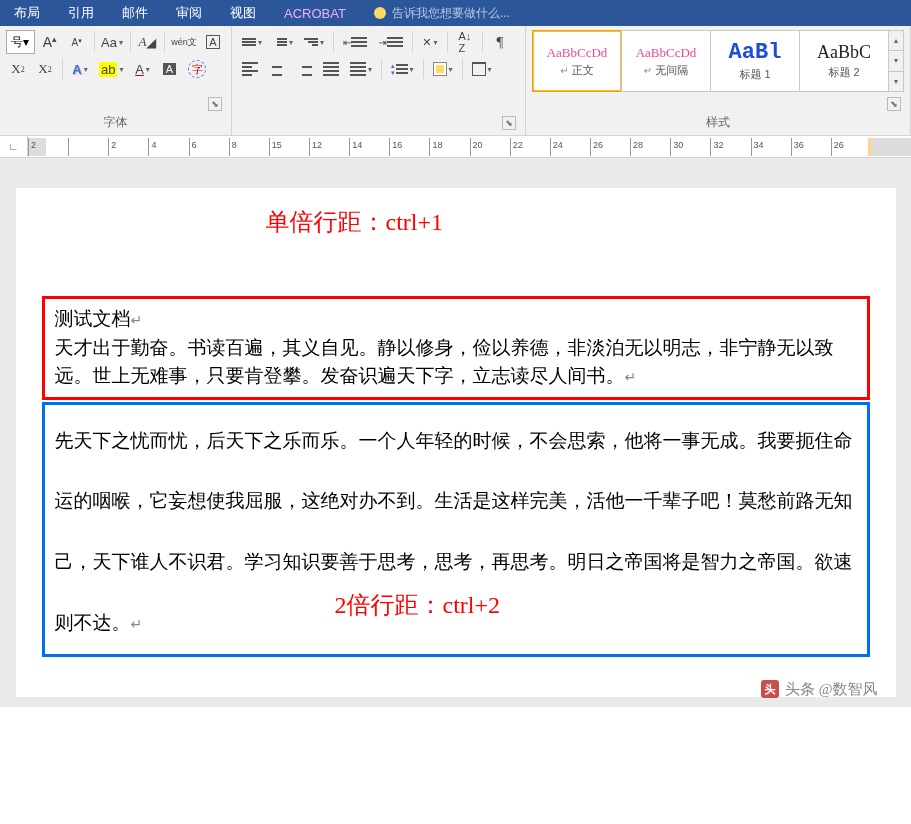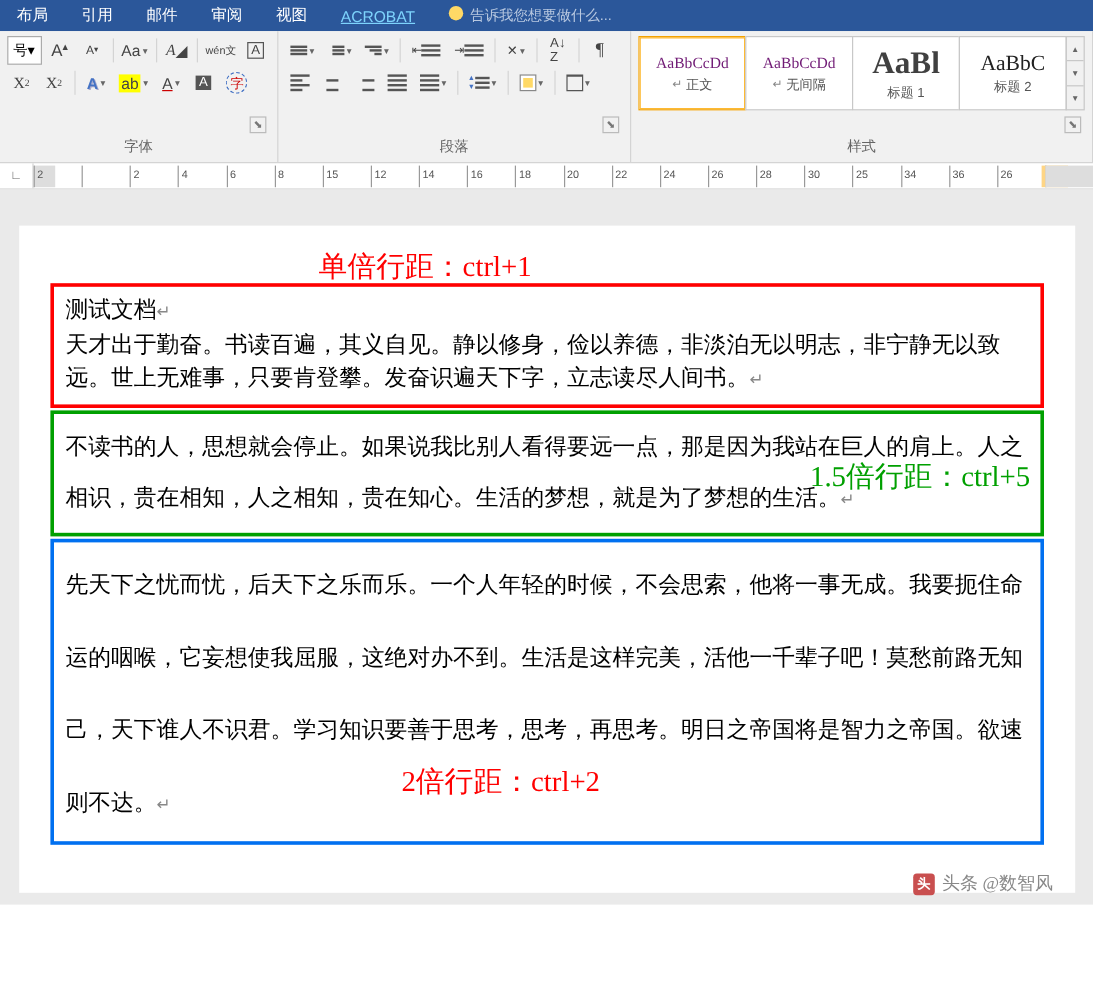--- a/index.html
+++ b/index.html
@@ -1,21 +1,21 @@
 <!DOCTYPE html>
 <html><head>
 <meta charset="utf-8">
 <style>
 * { margin: 0; padding: 0; box-sizing: border-box; }
 body { font-family: "Microsoft YaHei", SimSun, sans-serif; background: #fff; width: 911px; overflow: hidden; }
 
 .tabs { background: #2b579a; display: flex; height: 26px; color: #fff; font-size: 13px; align-items: center; }
 .tab { padding: 0 14px; height: 100%; display: flex; align-items: center; cursor: pointer; }
-.tab.acrobat { color: #7dd3fc; text-decoration: underline; }
-.tellme { margin-left: 14px; color: #b8c8e0; display: flex; align-items: flex-start; gap: 6px; font-size: 12px; }
+.tab.acrobat { color: #f0abfc; }
+.tellme { margin-left: 14px; color: #b8c8e0; display: flex; align-items: center; gap: 6px; font-size: 12px; }
 .bulb { width: 12px; height: 12px; border-radius: 50%; background: #ffd966; display: inline-block; }
 
 .ribbon { background: #f1f1f1; border-bottom: 1px solid #d4d4d4; height: 110px; display: flex; position: relative; }
 .group { border-right: 1px solid #d4d4d4; padding: 4px 6px 2px; display: flex; flex-direction: column; height: 100%; }
 .group-label { text-align: center; font-size: 12px; color: #666; margin-top: auto; padding-bottom: 2px; }
 .launcher { position: absolute; right: 3px; bottom: 3px; width: 14px; height: 14px; font-size: 9px; color: #777; border: 1px solid #bbb; display: flex; align-items: center; justify-content: center; }
 .group-inner { position: relative; flex: 1; }
 
 .row { display: flex; gap: 3px; margin-bottom: 3px; align-items: center; }
 .btn { min-width: 24px; height: 24px; display: flex; align-items: center; justify-content: center; font-size: 13px; color: #444; border: 1px solid transparent; cursor: pointer; padding: 0 3px; }
@@ -44,23 +44,23 @@
 .sort { font-size: 11px; }
 .para-mark { font-family: serif; font-size: 15px; }
 .linespacing { display: inline-flex; align-items: center; gap: 1px; }
 .linespacing .arrows { display: flex; flex-direction: column; font-size: 7px; line-height: 7px; color: #4472c4; }
 .linespacing .lines { display: flex; flex-direction: column; gap: 2px; }
 
 .styles-group { flex: 1; }
 .styles-row { display: flex; gap: 0; height: 62px; }
 .style-card { width: 90px; border: 1px solid #c8c8c8; background: #fff; display: flex; flex-direction: column; align-items: center; justify-content: center; cursor: pointer; margin-left: -1px; }
 .style-card.first { margin-left: 0; border-color: #f2a100; box-shadow: inset 0 0 0 1px #fdb933; }
-.style-preview { font-family: SimSun, serif; color: #701a75; }
+.style-preview { font-family: SimSun, serif; color: #ec4899; }
 .sp-normal { font-size: 13px; }
-.sp-h1 { font-size: 26px; font-weight: bold; color: #404040; }
+.sp-h1 { font-size: 22px; font-weight: bold; color: #1d4ed8; font-family: Liberation Mono, monospace; }
 .sp-h2 { font-size: 18px; color: #222; }
 .style-name { font-size: 11px; color: #555; margin-top: 2px; display: flex; align-items: center; gap: 3px; }
 .style-name .pm { font-size: 10px; color: #888; }
 .styles-more { width: 16px; display: flex; flex-direction: column; border: 1px solid #c8c8c8; margin-left: -1px; }
 .styles-more div { flex: 1; display: flex; align-items: center; justify-content: center; font-size: 8px; color: #666; border-bottom: 1px solid #c8c8c8; cursor: pointer; }
 .styles-more div:last-child { border-bottom: none; }
 
 .ruler-bar { height: 22px; background: #fff; border-bottom: 1px solid #d4d4d4; display: flex; align-items: center; }
 .ruler-corner { width: 28px; height: 100%; border-right: 1px solid #d4d4d4; display: flex; align-items: center; justify-content: center; font-size: 10px; color: #666; }
 .ruler { flex: 1; position: relative; height: 18px; background: #fff; font-size: 9px; color: #555; }
@@ -69,21 +69,21 @@
 .ruler .ticks { position: absolute; inset: 0; display: flex; }
 .ruler .tick { flex: 1; border-left: 1px solid #999; position: relative; }
 .ruler .tick span { position: absolute; left: 2px; top: 2px; }
 .ruler .hl { position: absolute; left: 840px; top: 0; width: 22px; height: 100%; background: #fdb933; opacity: .6; }
 
 .doc-scroll { background: #eaeaea; padding: 30px 0 10px; }
 .page { width: 880px; margin: 0 auto; background: #fff; position: relative; padding: 48px 0 40px; }
 .anno { position: absolute; font-size: 24px; font-family: SimSun, serif; }
 .anno.red { color: #ff0000; }
 .box { margin: 0 26px; border: 3px solid; padding: 6px 10px; font-family: SimSun, serif; font-size: 19px; color: #000; position: relative; }
-.box.red { border-color: #ff0000; }
+.box.red { border-color: #ff0000; margin-top: 60px; }
 .box.green { border-color: #00a000; margin-top: 2px; line-height: 2.3; }
 .box.blue { border-color: #0070f0; margin-top: 2px; line-height: 3.2; padding-bottom: 0; }
 .box.red .line { line-height: 1.5; }
 .ret { color: #888; font-size: 14px; }
 .anno-inside { position: absolute; font-size: 24px; font-family: SimSun, serif; }
 
 .watermark { position: absolute; right: 18px; bottom: -2px; font-size: 15px; color: #888; font-family: "Microsoft YaHei"; display: flex; align-items: center; gap: 6px; }
 .wm-icon { width: 18px; height: 18px; background: #c94f4f; border-radius: 3px; display: inline-flex; align-items: center; justify-content: center; color: #fff; font-size: 11px; font-weight: bold; }
 </style>
 </head>
@@ -277,21 +277,20 @@
             <span class="caret">▾</span>
           </div>
         <div class="sep"></div>
         <div class="btn">
             <span class="border-icon"></span>
             <span class="caret">▾</span>
           </div>
       </div>
       <div class="launcher">⬊</div>
     </div>
-    <div class="group-label">段落</div>
   </div>
 
   <div class="group styles-group">
     <div class="group-inner">
       <div class="styles-row">
         <div class="style-card first">
           <div class="style-preview sp-normal">AaBbCcDd</div>
           <div class="style-name">
               <span class="pm">↵</span>
               <span>正文</span>
@@ -376,21 +375,21 @@
         <div class="tick">
           <span>26</span>
         </div>
         <div class="tick">
           <span>28</span>
         </div>
         <div class="tick">
           <span>30</span>
         </div>
         <div class="tick">
-          <span>25</span>
+          <span>32</span>
         </div>
         <div class="tick">
           <span>34</span>
         </div>
         <div class="tick">
           <span>36</span>
         </div>
         <div class="tick">
           <span>26</span>
         </div>
@@ -406,24 +405,20 @@
 <div class="doc-scroll">
   <div class="page">
 
     <div class="anno red" style="left:250px;top:18px">单倍行距：ctrl+1</div>
 
     <div class="box red">
       <div class="line"><span>测试文档</span><span class="ret">↵</span></div>
       <div class="line"><span>天才出于勤奋。书读百遍，其义自见。静以修身，俭以养德，非淡泊无以明志，非宁静无以致远。世上无难事，只要肯登攀。发奋识遍天下字，立志读尽人间书。</span><span class="ret">↵</span></div>
     </div>
 
-    <div class="box green">
-      <span>不读书的人，思想就会停止。如果说我比别人看得要远一点，那是因为我站在巨人的肩上。人之相识，贵在相知，人之相知，贵在知心。生活的梦想，就是为了梦想的生活。</span><span class="ret">↵</span>
-      <div class="anno-inside" style="right:8px;top:26px;color:#00a000">1.5倍行距：ctrl+5</div>
-    </div>
 
     <div class="box blue">
       <span>先天下之忧而忧，后天下之乐而乐。一个人年轻的时候，不会思索，他将一事无成。我要扼住命运的咽喉，它妄想使我屈服，这绝对办不到。生活是这样完美，活他一千辈子吧！莫愁前路无知己，天下谁人不识君。学习知识要善于思考，思考，再思考。明日之帝国将是智力之帝国。欲速则不达。</span><span class="ret">↵</span>
       <div class="anno-inside" style="left:290px;bottom:10px;color:#ff0000">2倍行距：ctrl+2</div>
     </div>
 
     <div class="watermark">
       <span class="wm-icon">头</span>
       <span>头条 @数智风</span>
     </div>

